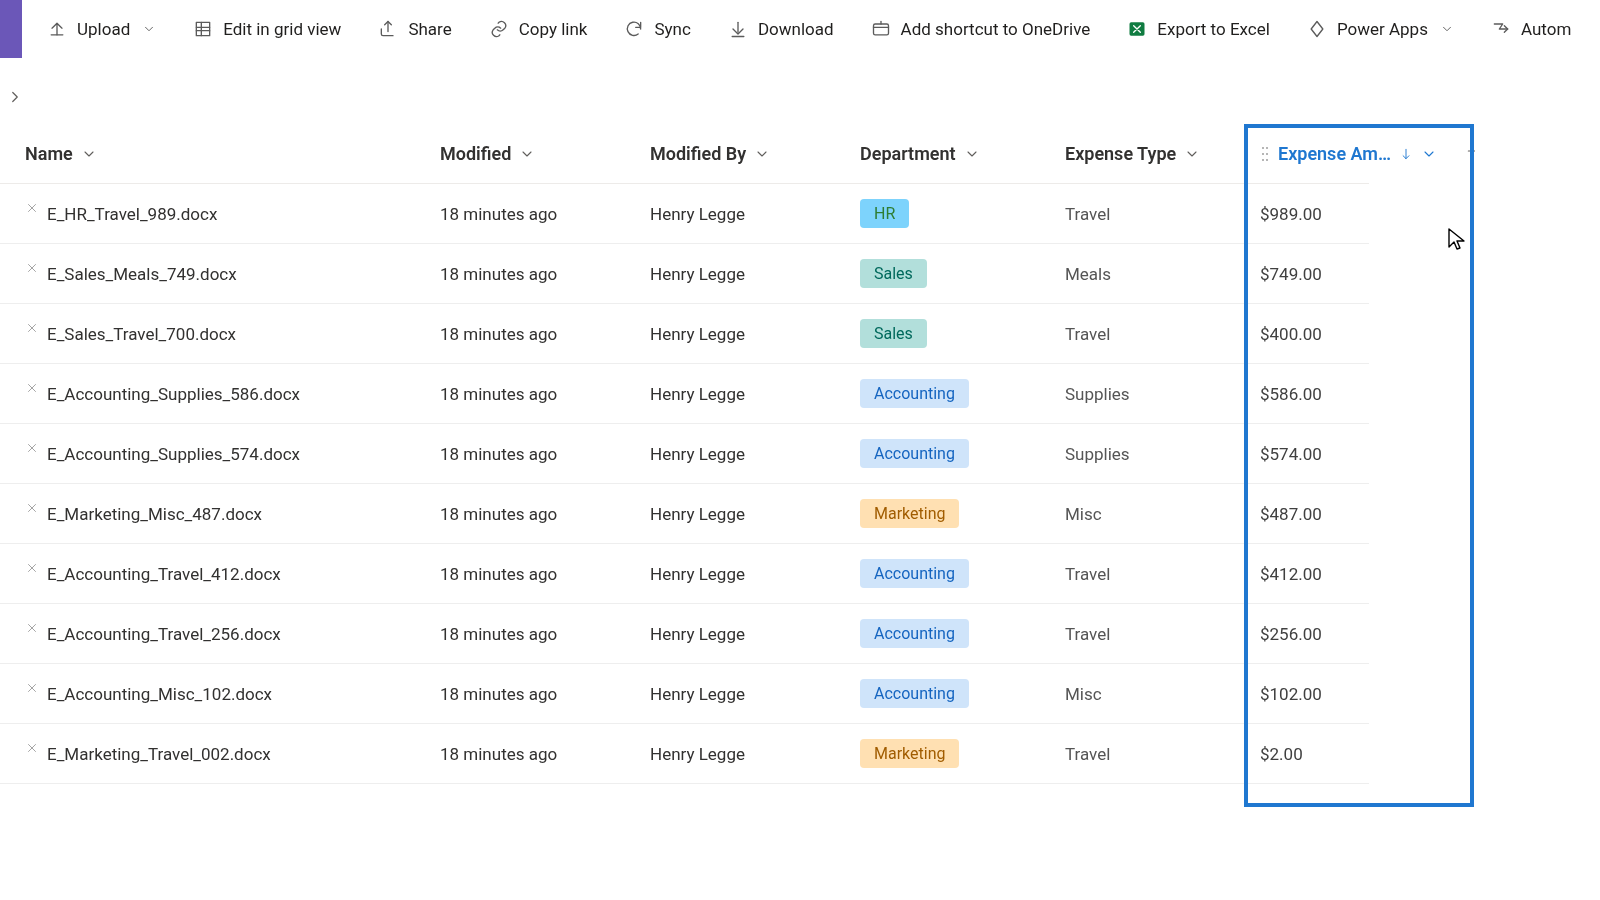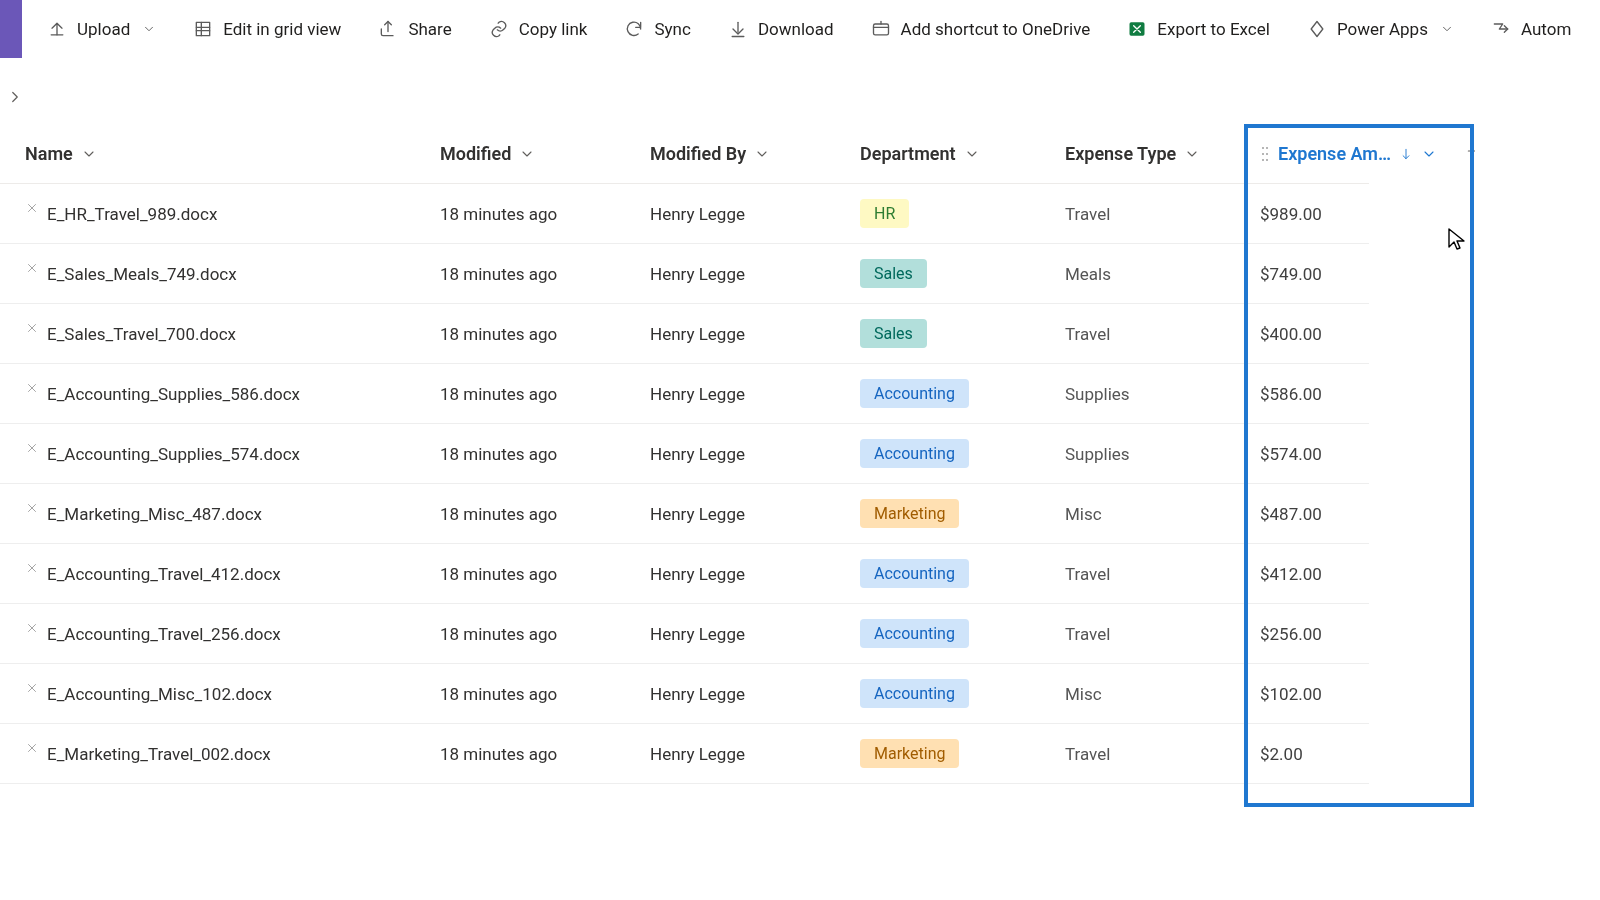--- a/index.html
+++ b/index.html
@@ -77,21 +77,21 @@
     width:14px;height:14px; position:relative; top:-8px;
     color:#9e9e9e;
   }
   .doc-ic svg{ width:14px; height:14px; }
   .pill {
     display:inline-block;
     padding: 5px 14px;
     border-radius: 4px;
     font-size:16px;
   }
-  .pill.hr { background:#fef9c3; color:#2e7d32;}
+  .pill.hr { background:#7dd3fc; color:#2e7d32;}
   .pill.sales { background:#b2dfdb; color:#00695c;}
   .pill.accounting { background:#cfe4fa; color:#1565c0;}
   .pill.marketing { background:#ffe0b2; color:#a15c00;}
   .etype { color:#555; }
   .amount { color:#404040; }
   .addcol { color:#605e5c; font-weight:400; display:flex; gap:28px; font-size:18px;}
   .addcol .plus { width:16px;height:16px; display:inline-flex; align-items:center; justify-content:center;}
   
   .col-highlight {
     position:absolute;

